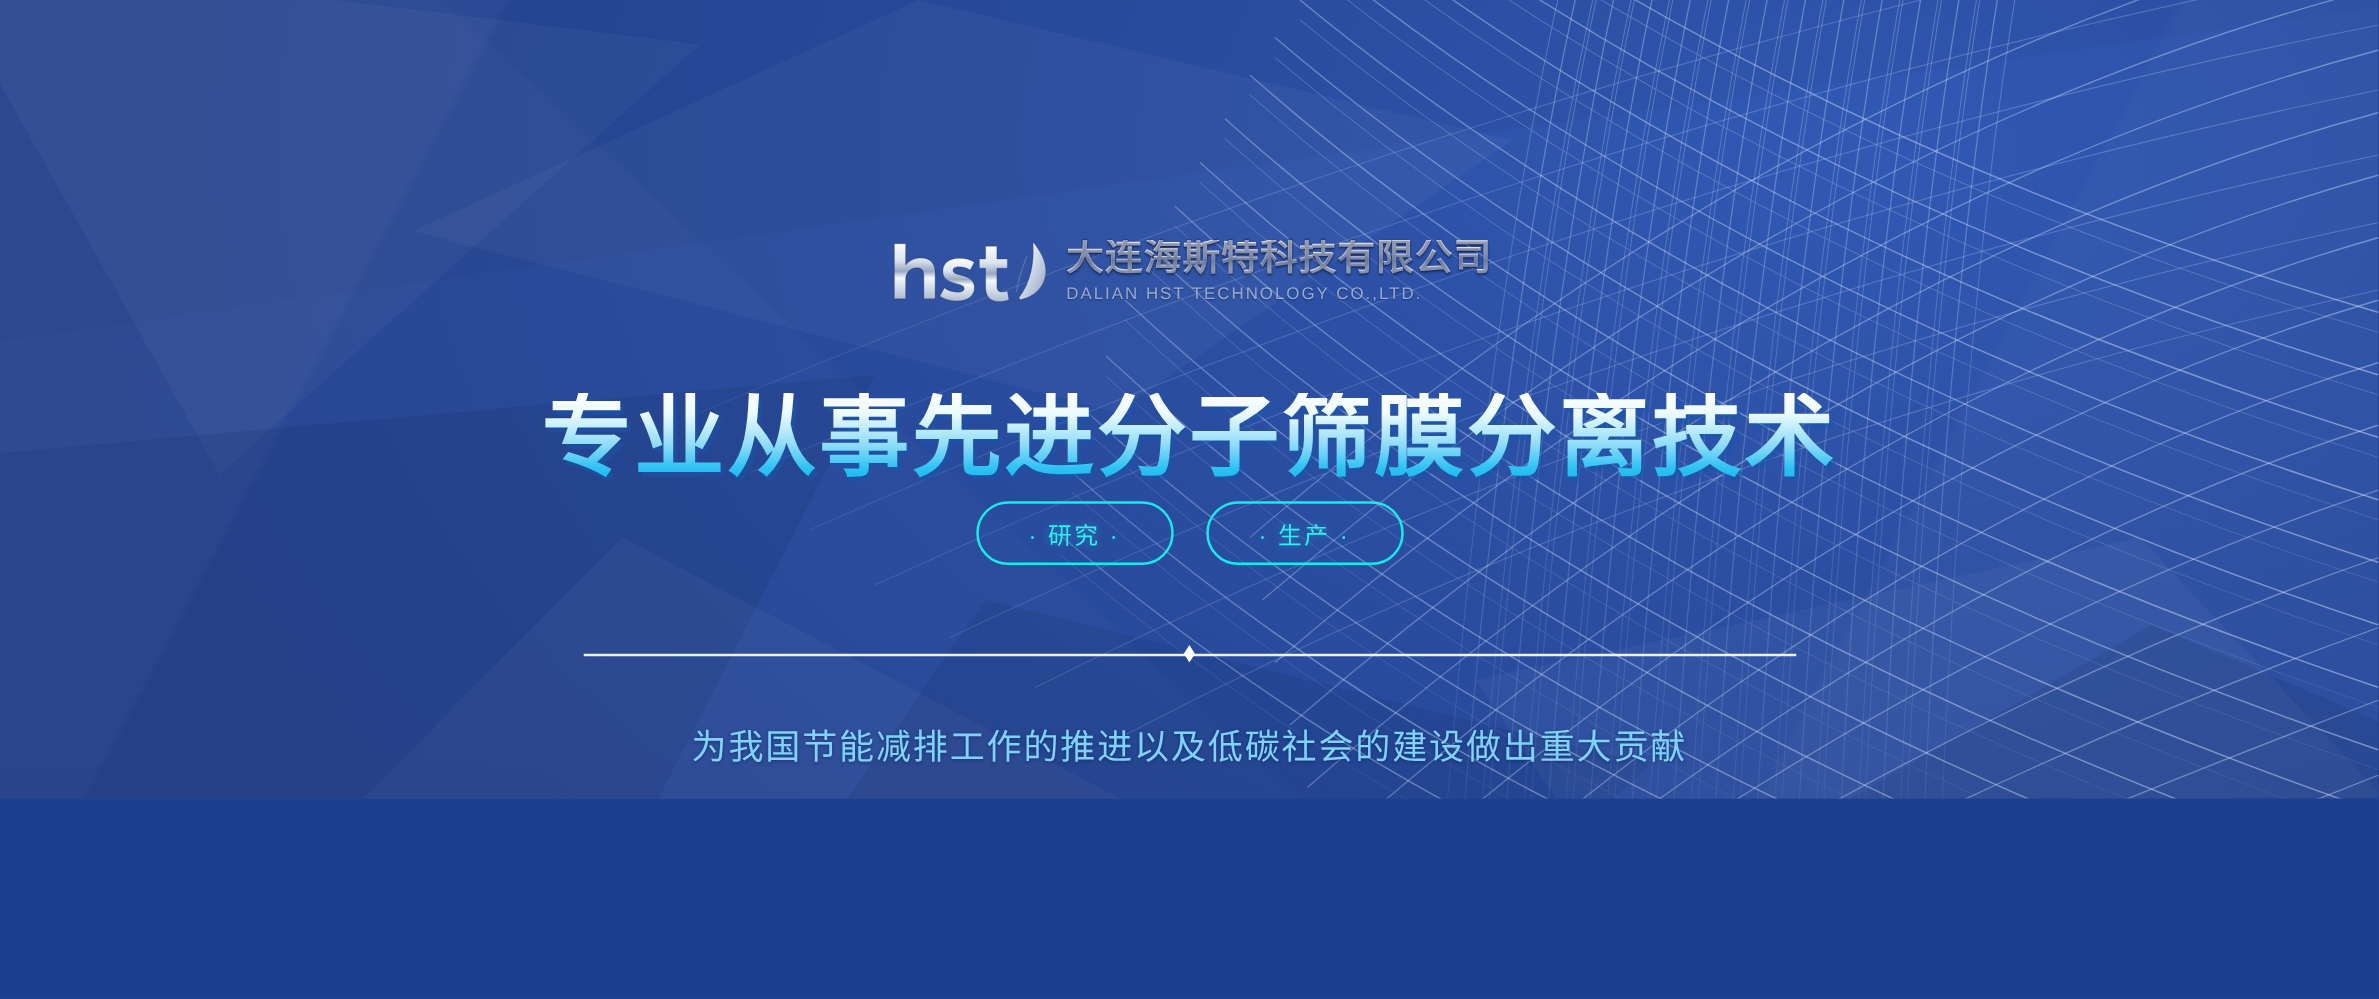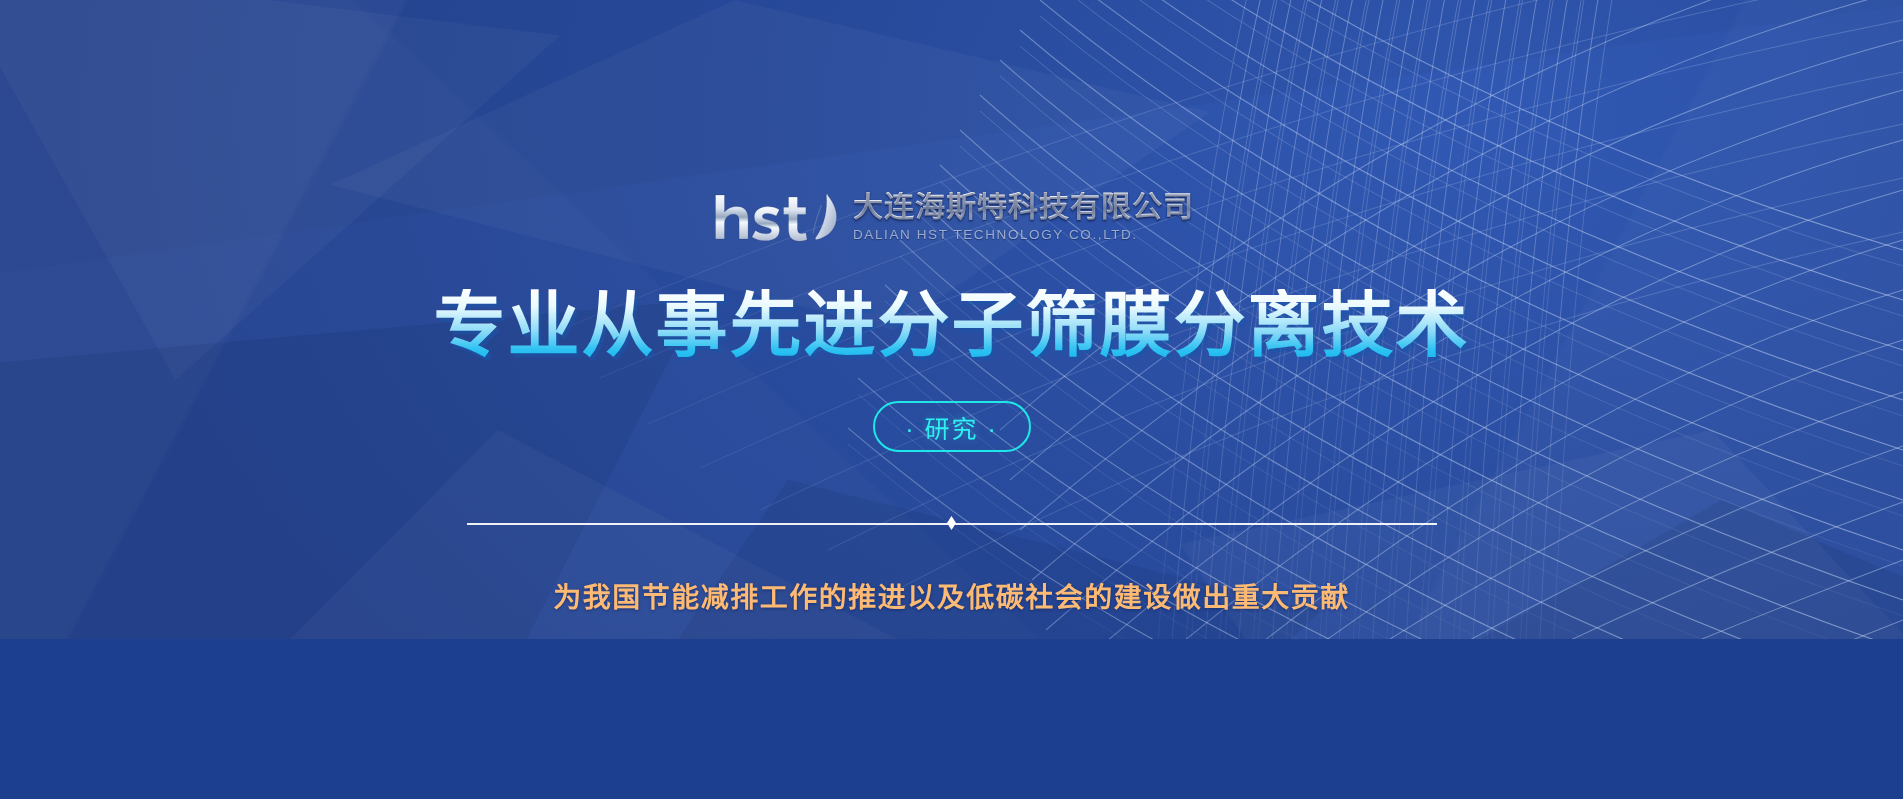--- a/index.html
+++ b/index.html
@@ -93,21 +93,21 @@
     font-size: 13.5px;
     font-weight: 400;
     letter-spacing: 1.6px;
     color: rgba(198,210,230,.72);
     text-shadow: 0 1px 1px rgba(10,25,70,.5);
   }
 
   
   .headline {
     position: absolute;
-    top: 241px;
+    top: 266px;
     left: 50%;
     transform: translateX(-50%);
     font-size: 72px;
     font-weight: 700;
     letter-spacing: 2px;
     white-space: nowrap;
     line-height: 1;
     background: linear-gradient(180deg,#ffffff 0%,#eafaff 24%,#8fdcf8 58%,#2ec2f2 84%,#17b6ee 100%);
     -webkit-background-clip: text;
     background-clip: text;
@@ -126,21 +126,21 @@
   }
   .pill {
     min-width: 158px;
     height: 51px;
     padding: 0 22px;
     border: 2px solid #1ee7e7;
     border-radius: 26px;
     display: flex;
     align-items: center;
     justify-content: center;
-    font-size: 25px;
+    font-size: 19px;
     font-weight: 400;
     color: #2ff0f0;
     letter-spacing: 2px;
     background: rgba(40,90,180,.10);
     text-shadow: 0 0 8px rgba(47,240,240,.35);
     cursor: pointer;
   }
 
   
   .divider {
@@ -169,22 +169,22 @@
     clip-path: polygon(50% 0, 100% 50%, 50% 100%, 0 50%);
   }
 
   
   .subtitle {
     position: absolute;
     top: 557px;
     left: 50%;
     transform: translateX(-50%);
     font-size: 28px;
-    font-weight: 700;
-    color: #fdba74;
+    font-weight: 400;
+    color: #7dd3fc;
     letter-spacing: 1.5px;
     white-space: nowrap;
     text-shadow: 0 1px 3px rgba(12,30,80,.55);
     margin-top: 18px;
   }
 </style>
 </head>
 <body>
 
 <div class="banner">
@@ -338,20 +338,21 @@
       <div class="logo-text">
         <span class="logo-cn">大连海斯特科技有限公司</span>
         <span class="logo-en">DALIAN HST TECHNOLOGY CO.,LTD.</span>
       </div>
     </div>
 
     <h1 class="headline">专业从事先进分子筛膜分离技术</h1>
 
     <div class="pills">
       <div class="pill">· 研究 ·</div>
+      <div class="pill">· 生产 ·</div>
     </div>
 
     <div class="divider">
       <div class="divider-line"></div>
       <div class="divider-diamond"></div>
     </div>
 
     <p class="subtitle">为我国节能减排工作的推进以及低碳社会的建设做出重大贡献</p>
 
   </div>

